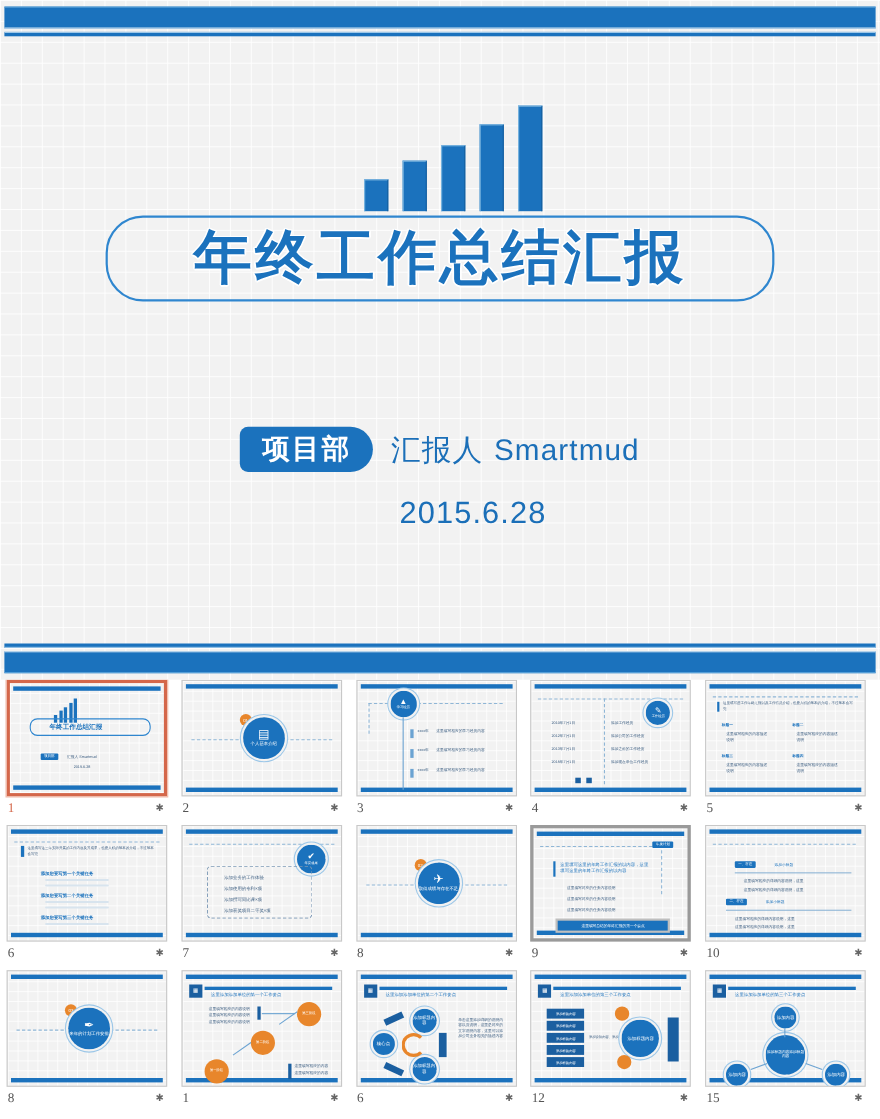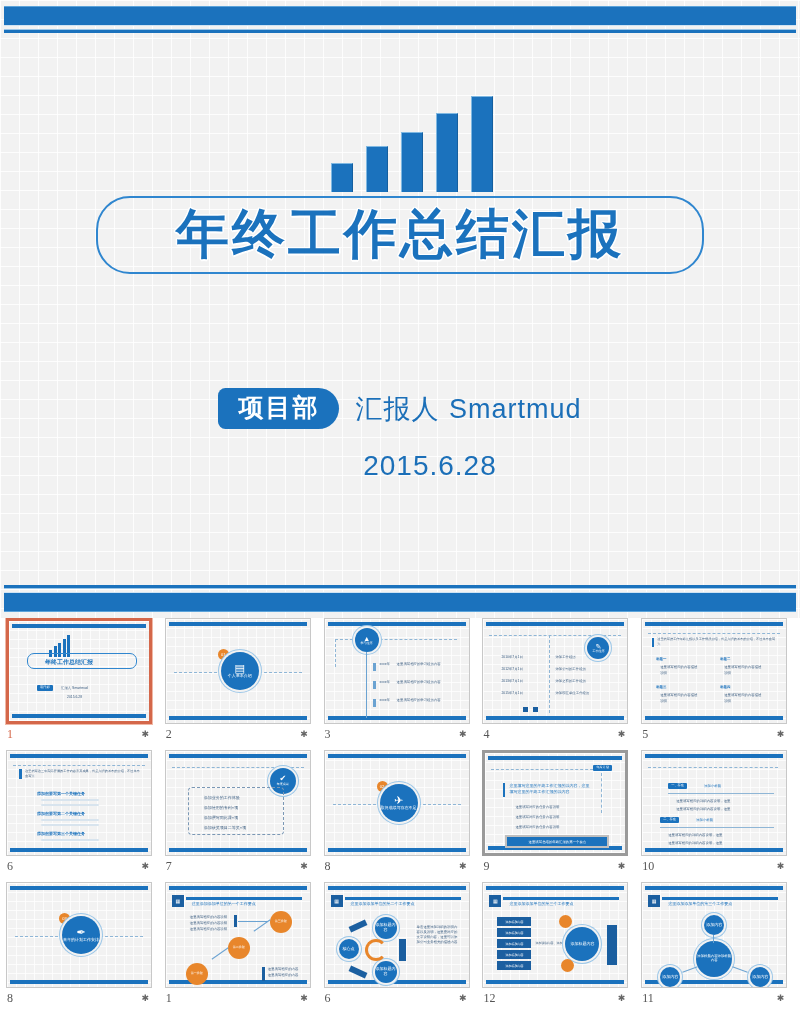--- a/index.html
+++ b/index.html
@@ -709,20 +709,20 @@
           <div class="t-txt blue" style="left:26px;top:18px;font-size:4px;">这里添加添加单位的第三个工作要点</div>
           <div class="t-circle" style="left:62px;top:32px;width:20px;height:20px;">添加内容</div>
           <div class="t-circle" style="left:54px;top:58px;width:36px;height:36px;font-size:3.4px;">添加标题内容添加标题内容</div>
           <div class="t-circle" style="left:18px;top:84px;width:20px;height:20px;">添加内容</div>
           <div class="t-circle" style="left:108px;top:84px;width:20px;height:20px;">添加内容</div>
           <div class="t-line" style="left:71px;top:52px;width:1px;height:8px;"></div>
           <div class="t-line" style="left:40px;top:86px;width:16px;height:1px;transform:rotate(-20deg);"></div>
           <div class="t-line" style="left:90px;top:86px;width:16px;height:1px;transform:rotate(20deg);"></div>
         </div>
         <div class="thumb-meta">
-          <span class="thumb-num">11</span>
+          <span class="thumb-num">15</span>
           <span class="thumb-star">✱</span>
         </div>
       </div>
     </div>
 
   </div>
 </div>
 
 </body></html>

